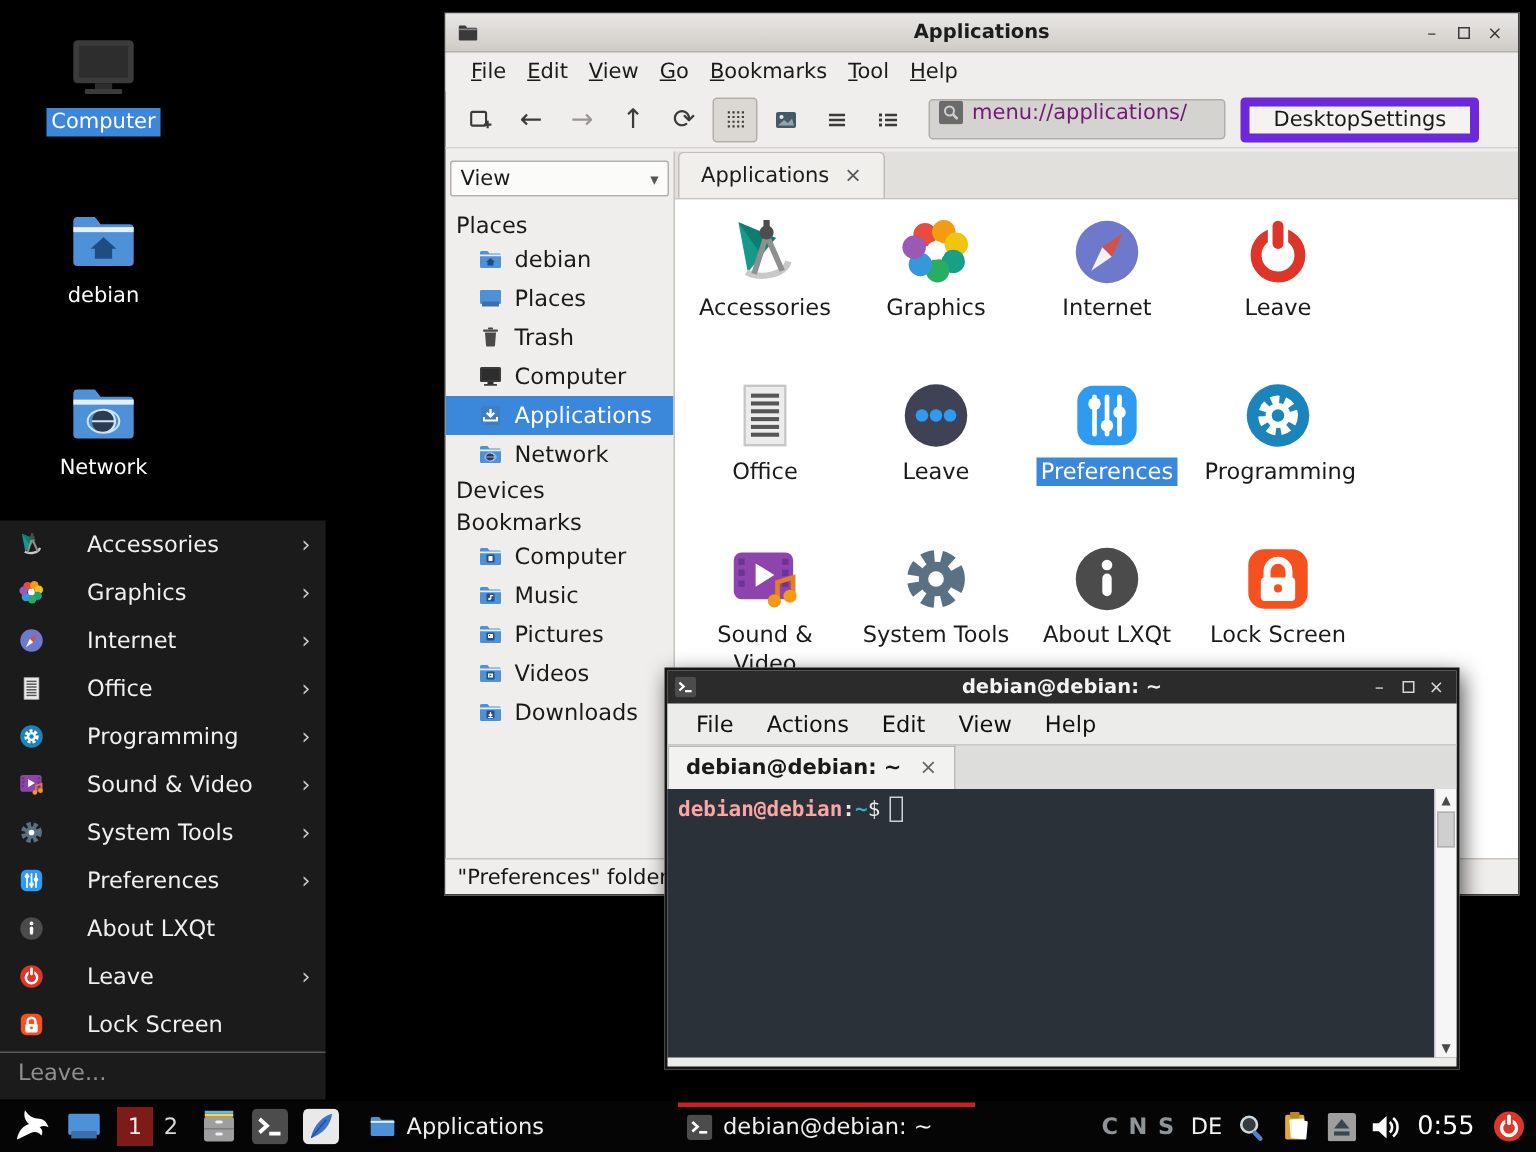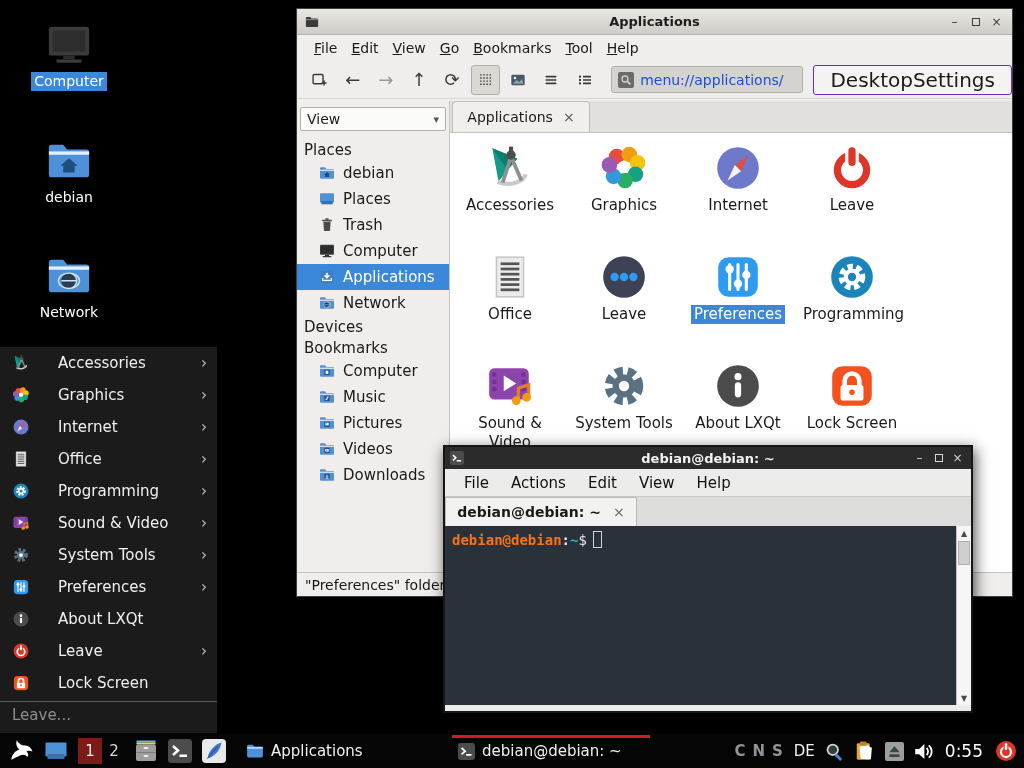--- a/index.html
+++ b/index.html
@@ -30,22 +30,22 @@
   .fm-title { height:26px; background:linear-gradient(#e9e7e4,#cfccc7); border-bottom:1px solid #b5b2ad; display:flex; align-items:center; position:relative; color:#2e2e2e; }
   .fm-title .ticon { margin-left:8px; }
   .fm-title .ttext { position:absolute; left:0; right:0; text-align:center; font-weight:bold; font-size:13px; color:#1c1c1c; }
   .fm-title .btns { margin-left:auto; display:flex; gap:2px; padding-right:6px; position:relative; color:#3a3a3a; }
   .fm-menubar { height:26px; display:flex; align-items:center; padding-left:10px; font-size:14px; background:#efeeec; }
   .fm-menubar span { display:inline-block; padding:2px 7px; }
   .fm-menubar span::first-letter { text-decoration:underline; }
   .fm-toolbar { height:38px; display:flex; align-items:center; padding-left:8px; gap:4px; border-bottom:1px solid #d8d5d0; }
   .tbtn { width:30px; height:30px; display:flex; align-items:center; justify-content:center; color:#3a3a3a; font-size:18px; border:1px solid transparent; border-radius:3px; }
   .tbtn.pressed { background:#dbd8d3; border-color:#b2afaa; }
-  .addrbar { margin-left:8px; width:198px; height:27px; background:#d5d3cf; border:1px solid #b2afaa; border-radius:3px; display:flex; align-items:center; gap:6px; padding:0 6px; font-size:14px; color:#1d4ed8; }
-  .dsbtn { margin-left:6px; height:30px; padding:0 16px; background:#f4f3f1; border:1px solid #6d28d9; border-radius:3px; display:flex; align-items:center; font-size:20px; }
+  .addrbar { margin-left:8px; width:198px; height:27px; background:#d5d3cf; border:1px solid #b2afaa; border-radius:3px; display:flex; align-items:flex-start; gap:6px; padding:0 6px; font-size:14px; color:#701a75; }
+  .dsbtn { margin-left:6px; height:30px; padding:0 16px; background:#f4f3f1; border:6px solid #6d28d9; border-radius:3px; display:flex; align-items:center; font-size:14px; }
   .fm-body { position:absolute; top:92px; bottom:24px; left:0; right:0; display:flex; }
   .sidebar { width:153px; border-right:1px solid #c6c3be; padding-top:4px; overflow:hidden; }
   .lists-combo { margin:2px 3px 8px 3px; height:24px; background:#fbfbfa; border:1px solid #b4b1ac; border-radius:2px; display:flex; align-items:center; padding:0 6px; font-size:14px; }
   .lists-combo .dd { margin-left:auto; color:#555; font-size:11px; }
   .side-row { height:26px; display:flex; align-items:center; gap:8px; padding-left:22px; font-size:15px; white-space:nowrap; }
   .side-row.hdr { padding-left:7px; height:21px; }
   .side-row.sel { background:#3b87d9; color:#fff; }
   .fm-right { flex:1; display:flex; flex-direction:column; }
   .tabbar { height:32px; background:#e2e0dc; border-bottom:1px solid #c6c3be; display:flex; align-items:flex-end; }
   .fmtab { width:138px; height:31px; margin-left:2px; background:#f0efec; border:1px solid #c0bdb8; border-bottom:none; border-radius:4px 4px 0 0; display:flex; align-items:center; justify-content:center; gap:10px; font-size:14px; }
@@ -64,21 +64,21 @@
   .term-title .ttext { position:absolute; left:0; right:0; text-align:center; font-weight:bold; font-size:13px; color:#f3f3f3; }
   .term-title .btns { margin-left:auto; display:flex; padding-right:4px; position:relative; color:#d8d8d8; }
   .term-title .maxbox { border-color:#d8d8d8; }
   .term-menubar { height:27px; display:flex; align-items:center; gap:8px; padding-left:12px; font-size:15px; color:#111; background:#ececea; }
   .term-menubar span { padding:0 7px; }
   .term-tabbar { height:30px; background:#dddddb; border-top:1px solid #c8c8c6; display:flex; align-items:flex-end; }
   .termtab { width:192px; height:29px; background:#f2f2f0; border:1px solid #b8b8b6; border-bottom:none; display:flex; align-items:center; justify-content:center; gap:12px; font-size:14px; font-weight:bold; }
   .termtab .x { color:#666; font-weight:normal; }
   .term-content { position:absolute; top:79px; left:0; right:0; bottom:6px; background:#2b3139; display:flex; }
   .term-text { flex:1; padding:5px 0 0 7px; font-family:"DejaVu Sans Mono","Liberation Mono",monospace; font-size:14px; font-weight:bold; white-space:pre; }
-  .p-user { color:#f97316; } .p-sep { color:#e8e8e8; } .p-path { color:#2fb2c7; } .p-sym { color:#e8e8e8; font-weight:normal; }
+  .p-user { color:#fca5a5; } .p-sep { color:#e8e8e8; } .p-path { color:#2fb2c7; } .p-sym { color:#e8e8e8; font-weight:normal; }
   .cursor { display:inline-block; width:9px; height:17px; border:1.5px solid #cdd3d9; margin-left:6px; vertical-align:text-bottom; }
   .term-scroll { width:15px; background:#f6f6f6; border-left:1px solid #c4c4c4; position:relative; }
   .term-scroll .up, .term-scroll .dn { position:absolute; left:0; right:0; height:14px; display:flex; align-items:center; justify-content:center; font-size:8px; color:#4a4a4a; }
   .term-scroll .up { top:0; } .term-scroll .dn { bottom:0; }
   .term-scroll .thumb { position:absolute; top:15px; left:1px; right:1px; height:24px; background:#cfcfcf; border:1px solid #b0b0b0; }
 
   
   .taskbar { position:absolute; left:0; bottom:0; width:1024px; height:34px; background:#050505; display:flex; align-items:center; padding:0 6px; z-index:40; color:#efefef; }
   .tb-start { width:30px; height:30px; display:flex; align-items:center; justify-content:center; }
   .tb-desk { margin-left:8px; }

